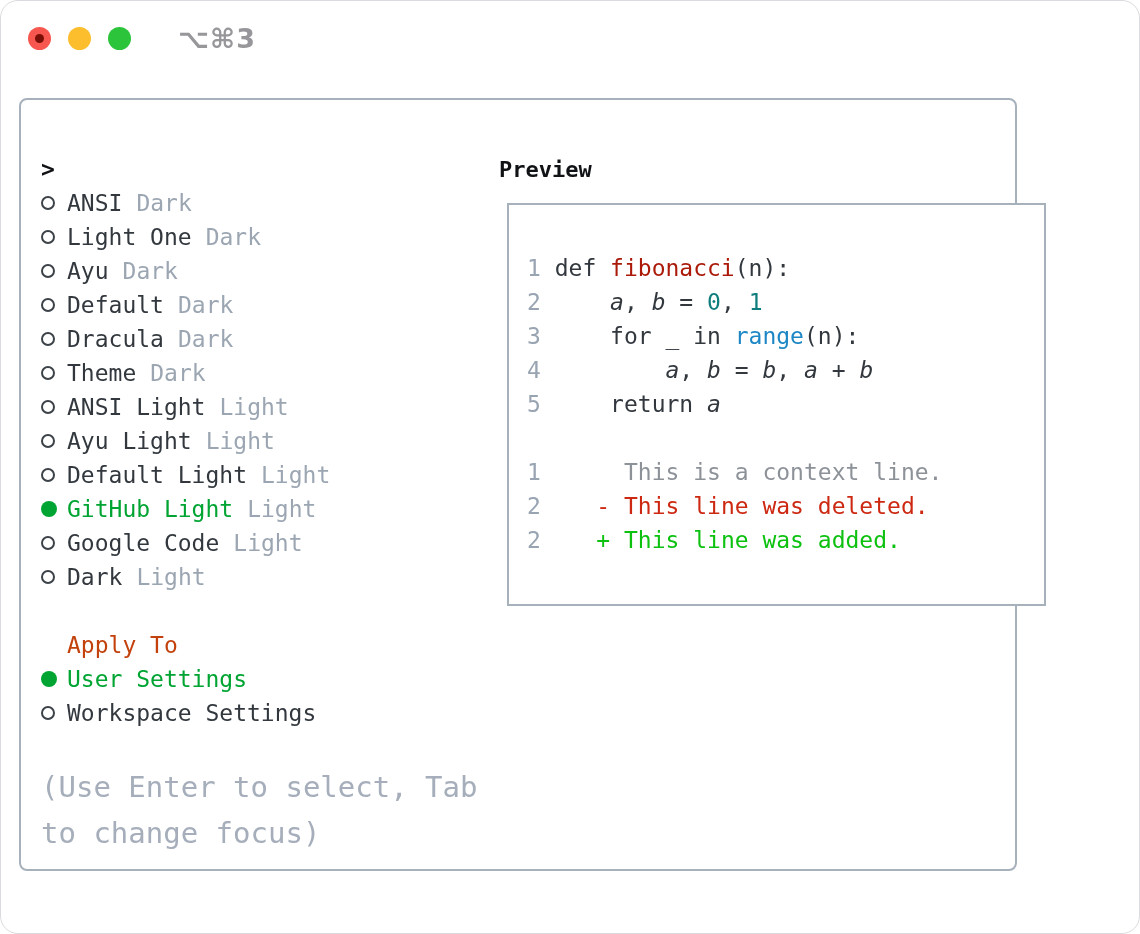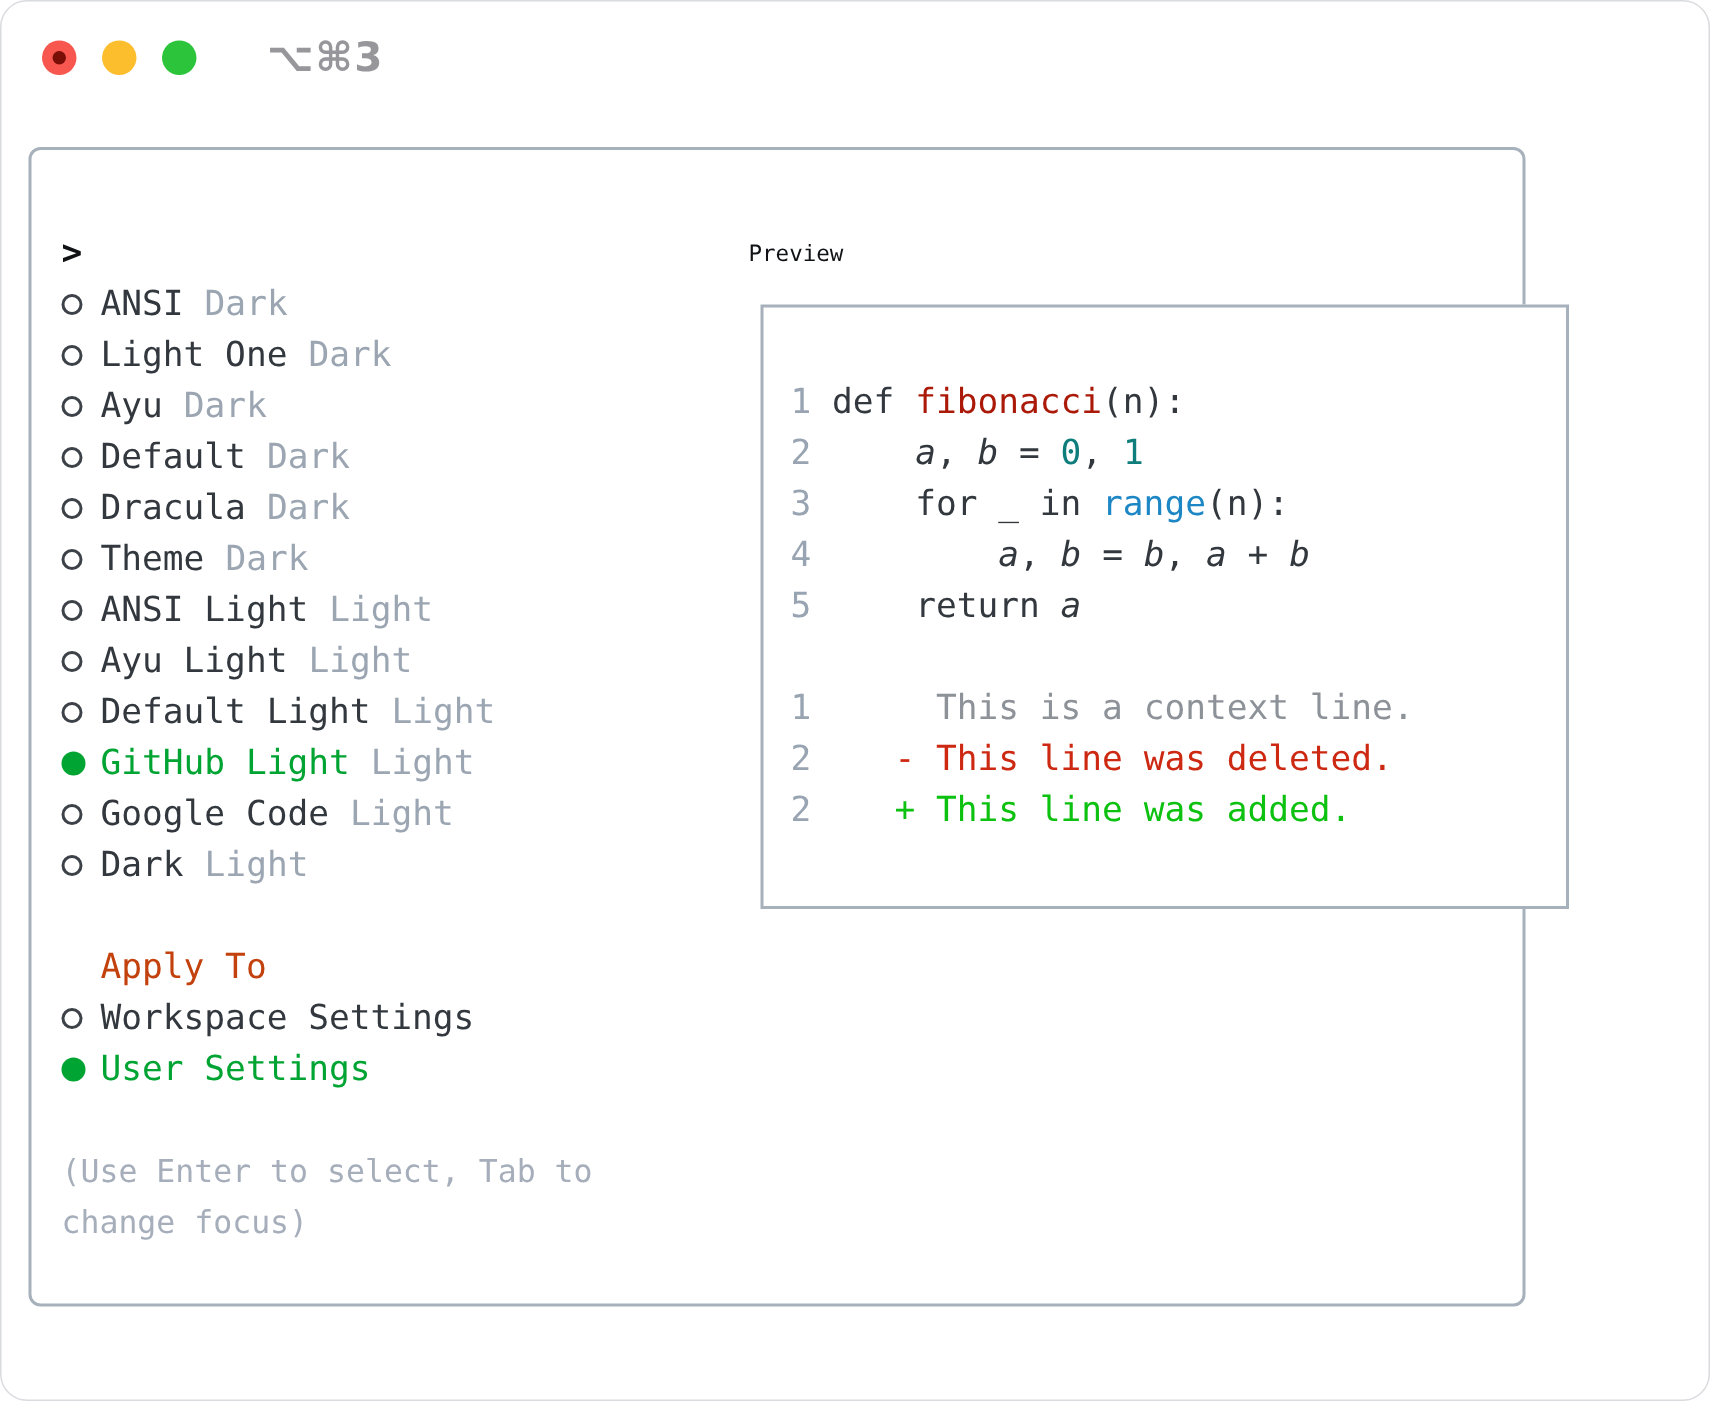--- a/index.html
+++ b/index.html
@@ -50,23 +50,23 @@
   .hdr-prefix{font-weight:bold;color:var(--bold-black);font-size:23px}
   .hdr-label{font-weight:bold;color:var(--bold-black)}
   .radio{width:14px;height:14px;border:2px solid #3c4248;border-radius:50%}
   .radio.selected{width:16px;height:16px;border:none;background:var(--sel-green)}
   .item-label{color:var(--text-dark)}
   .theme-item.selected .item-label{color:var(--sel-green)}
   .item-tag{color:var(--tag-gray);margin-left:14px}
   .apply-item.selected .item-label{color:var(--sel-green)}
   .apply-hdr .item-label{color:#c2410c}
   .spacer{height:34px}
-  .hint{font-size:21px;line-height:34px;color:var(--hint-gray);white-space:normal;width:440px}
+  .hint{font-size:29px;line-height:46px;color:var(--hint-gray);white-space:normal;width:440px}
   
-  .preview-label{height:34px;display:flex;align-items:center;font-size:15px;font-weight:normal;color:var(--bold-black)}
+  .preview-label{height:34px;display:flex;align-items:center;font-size:22px;font-weight:bold;color:var(--bold-black)}
   .preview-box{
     margin-top:17px;margin-left:8px;width:539px;height:403px;
     border:2px solid var(--border-gray);background:#fff;
     padding:46px 0 0 18px;overflow:hidden;
   }
   .codepre{margin:0;font-family:inherit;font-size:23px;line-height:34px;white-space:pre;color:var(--text-dark)}
   .ln{color:var(--line-num)}
   .tok-plain{color:var(--text-dark)}
   .tok-func{color:var(--func-red)}
   .tok-num{color:var(--num-teal)}
@@ -113,22 +113,22 @@
         </div>
 
       <div class="spacer"></div>
 
       <div class="row apply-hdr">
         <span class="gutter"></span>
         <span class="item-label">Apply To</span>
       </div>
 
       <div id="apply-list">
+          <div class="row apply-item selected"><span class="gutter"><span class="radio selected"></span></span><span class="item-label">User Settings</span></div>
           <div class="row apply-item"><span class="gutter"><span class="radio"></span></span><span class="item-label">Workspace Settings</span></div>
-          <div class="row apply-item selected"><span class="gutter"><span class="radio selected"></span></span><span class="item-label">User Settings</span></div>
         </div>
 
       <div class="spacer"></div>
 
       <div class="hint">(Use Enter to select, Tab to change focus)</div>
     </div>
 
     <div class="right-col">
       <div class="preview-label">Preview</div>
       <div class="preview-box">

